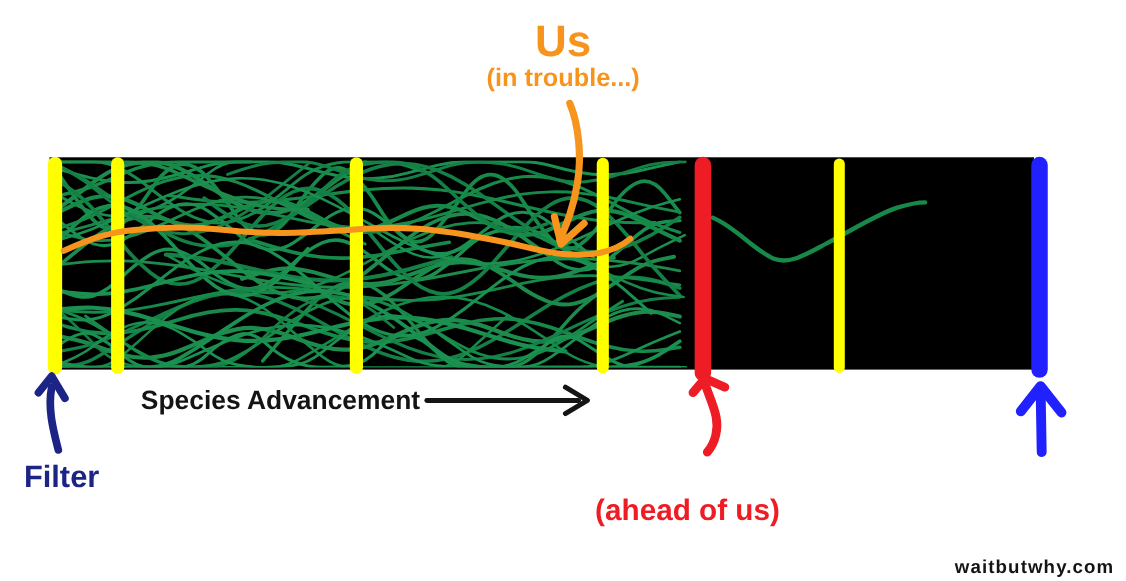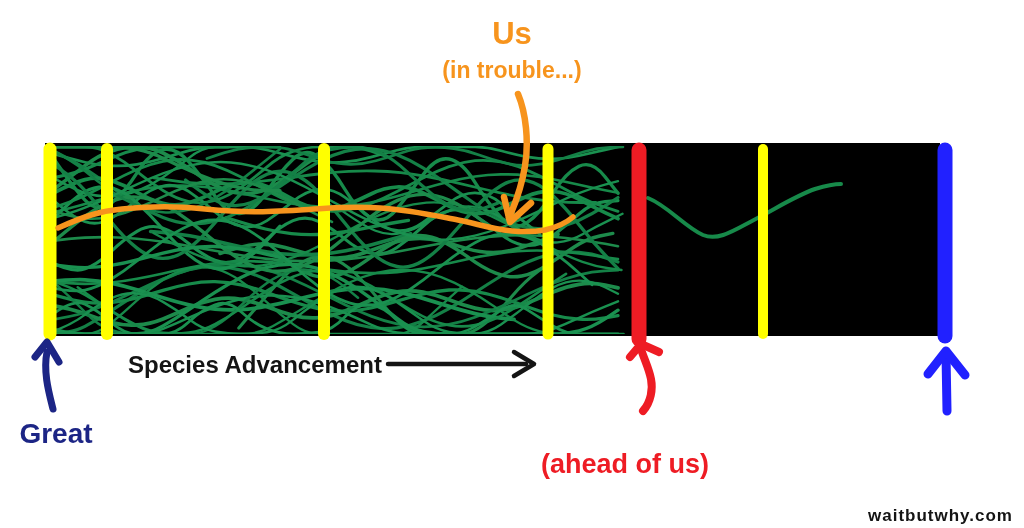--- a/index.html
+++ b/index.html
@@ -3,21 +3,21 @@
 <meta charset="utf-8">
 <style>
   html,body{margin:0;padding:0;background:#fff;}
   .stage{
     position:relative;width:1024px;height:528px;overflow:hidden;
     background:var(--c-background,#fff);
     font-family:"Liberation Sans",sans-serif;
   }
   svg.canvas{position:absolute;left:0;top:0;}
   .label{position:absolute;font-weight:bold;text-align:center;white-space:nowrap;}
-  .us-label{left:412px;top:16px;width:200px;font-size:31px;color:var(--c-us_orange);}
+  .us-label{left:412px;top:16px;width:200px;font-size:40px;color:var(--c-us_orange);}
   .us-note{left:362px;top:57px;width:300px;font-size:23px;color:var(--c-us_orange);}
   .species-adv{left:128px;top:351px;font-size:24px;color:var(--c-ink_black);text-align:left;}
   .origin{left:0px;top:419px;width:112px;font-size:28px;line-height:30px;color:var(--c-origin_navy);}
   .gfilter{left:505px;top:419px;width:240px;font-size:27px;line-height:30px;color:var(--c-filter_red);}
   .type3{left:835px;top:412px;width:200px;font-size:26px;line-height:27px;color:var(--c-type3_blue);}
   .watermark{right:11px;top:496px;font-size:17px;letter-spacing:1px;color:var(--c-ink_black);text-align:right;margin-top:10px;}
   .bar-rect{fill:var(--c-bar);}
   .milestone{stroke:var(--c-milestone_yellow);stroke-linecap:round;}
   .gf-line{stroke:var(--c-filter_red);stroke-linecap:round;}
   .t3-line{stroke:var(--c-type3_blue);stroke-linecap:round;}
@@ -133,21 +133,21 @@
       <path class="blue-arrow" stroke-width="9" d="M 928,374 L 946,351 L 965,375"></path>
     </g>
   </svg>
 
   <div class="label us-label">Us</div>
   <div class="label us-note">(in trouble...)</div>
 
   <div class="label species-adv">Species Advancement</div>
 
   <div class="label origin">
-    <span>Great</span><br>
+    <span>Filter</span><br>
   </div>
 
   <div class="label gfilter">
     <br>
     <span>(ahead of us)</span>
   </div>
 
   <div class="label type3">
     <br>
   </div>

